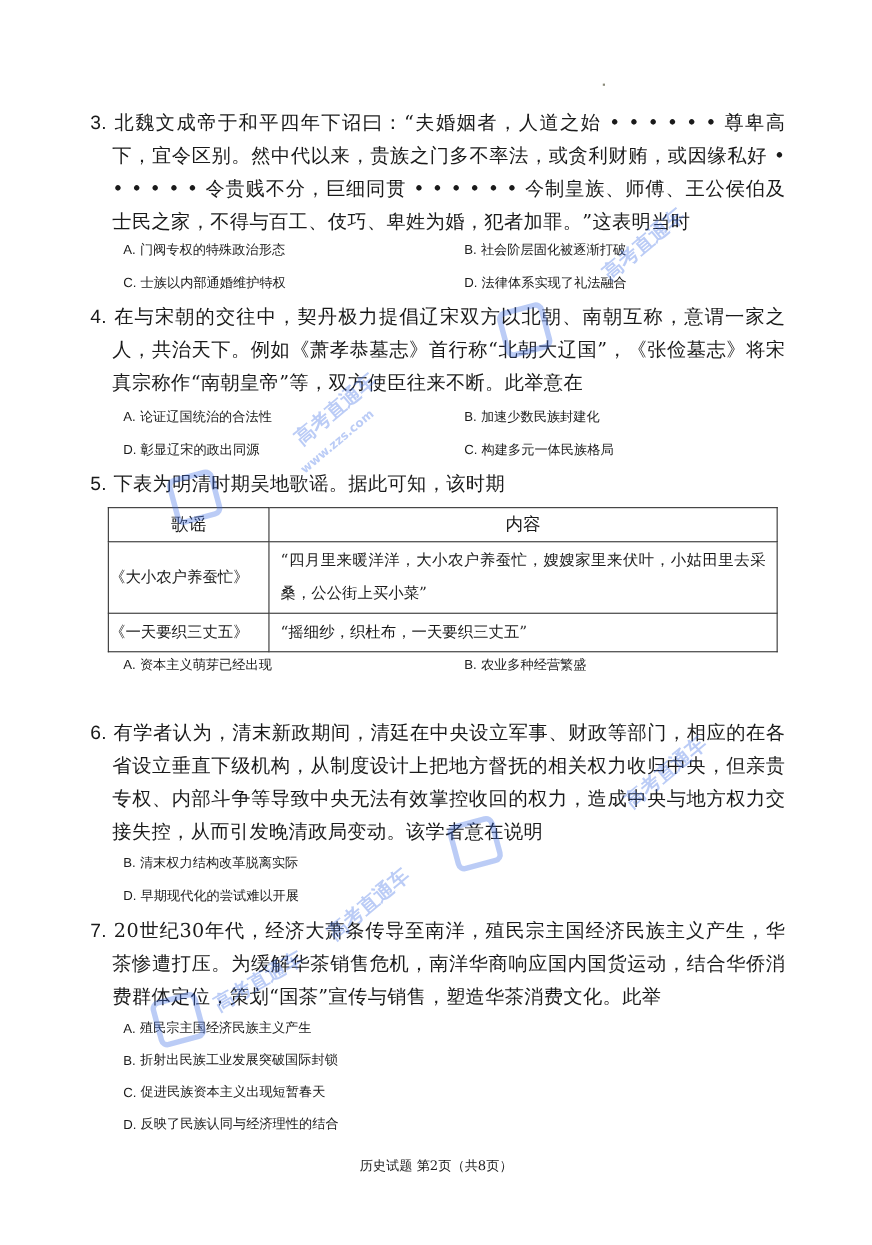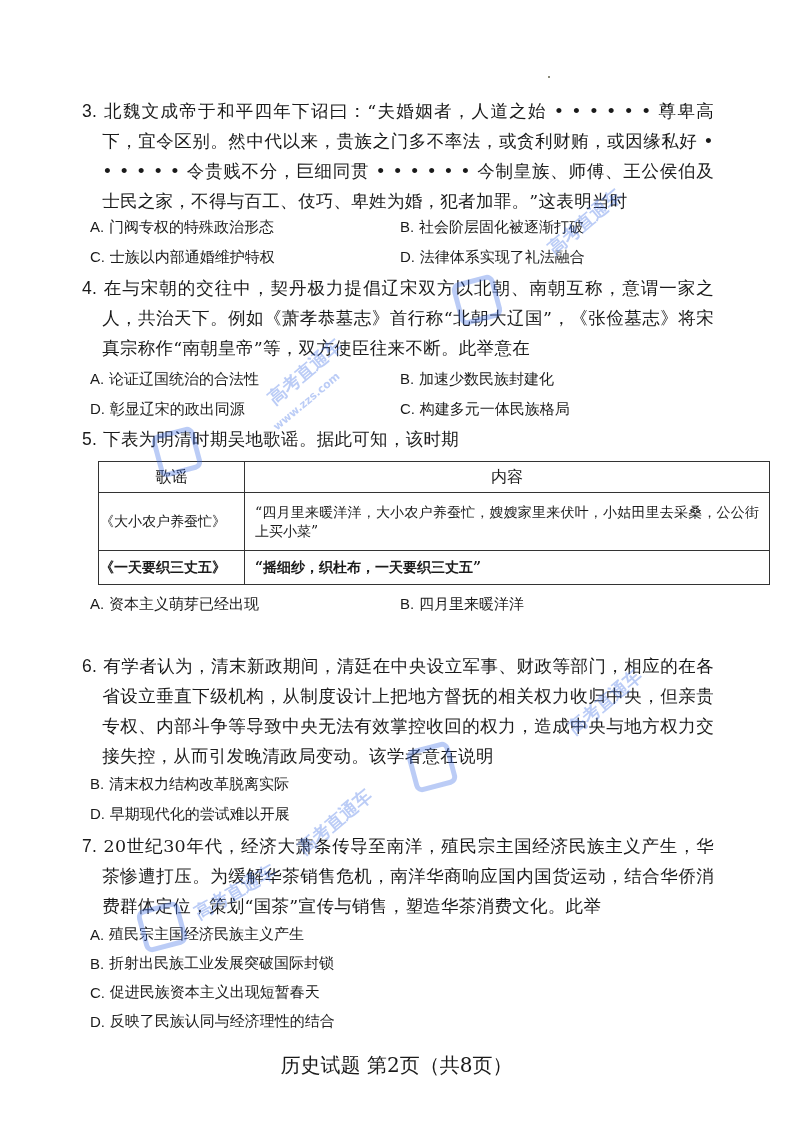--- a/index.html
+++ b/index.html
@@ -9,38 +9,38 @@
     color: #1a1a1a;
   }
   .page { position: absolute; left: 0; top: 0; width: 793px; height: 1132px; }
   .dot { position: absolute; left: 548px; top: 76px; width: 2px; height: 2px; background: #8a8a7a; }
 
   .q { position: absolute; left: 82px; width: 632px; font-size: 17.5px; line-height: 30px; }
   .q .num { font-family: "Liberation Sans", "DejaVu Sans", sans-serif; }
   .q .stem { display: inline; }
   .q .para { text-indent: -1.15em; padding-left: 1.15em; margin: 0; text-align: justify; letter-spacing: 0.3px; }
 
-  .opts { position: absolute; left: 90px; width: 620px; font-size: 15px; }
+  .opts { position: absolute; left: 112px; width: 620px; font-size: 12px; }
   .opt-row { display: flex; height: 30px; align-items: center; }
   .opt-row .opt { width: 315px; white-space: nowrap; }
   .opt .letter { font-family: "Liberation Sans", "DejaVu Sans", sans-serif; }
   .opt-col .opt { height: 29px; display: flex; align-items: center; white-space: nowrap; }
 
   table.song {
-    position: absolute; left: 98px; top: 461px; width: 672px;
+    position: absolute; left: 98px; top: 461px; width: 609px;
     border-collapse: collapse; font-size: 14px;
   }
   table.song td, table.song th { border: 1.3px solid #333; font-weight: normal; }
   table.song th { height: 28px; font-size: 16px; }
   table.song td.name { width: 143px; }
-  table.song td.content { padding: 2px 10px; line-height: 19px; text-align: justify; }
+  table.song td.content { padding: 2px 10px; line-height: 30px; text-align: justify; }
   table.song tr.r1 td { height: 53px; }
-  table.song tr.r2 td { height: 29px; font-weight: bold; }
+  table.song tr.r2 td { height: 29px; }
 
-  .footer { position: absolute; top: 1052px; left: 0; width: 793px; text-align: center; font-size: 20px; }
+  .footer { position: absolute; top: 1052px; left: 0; width: 793px; text-align: center; font-size: 12px; }
 
   .wm { position: absolute; pointer-events: none; color: rgba(60,110,230,0.35);
         font-family: "DejaVu Sans", sans-serif; font-weight: bold; }
   .wm-logo { position: absolute; pointer-events: none; width: 34px; height: 34px;
              border: 5px solid rgba(60,110,230,0.35); border-radius: 8px; }
 </style>
 </head>
 <body>
 
 <div class="page">
@@ -98,21 +98,21 @@
     </tr>
     <tr class="r2">
       <td class="name">《一天要织三丈五》</td>
       <td class="content">“摇细纱，织杜布，一天要织三丈五”</td>
     </tr>
   </tbody>
     </table>
   <div class="opts" style="top:589px;">
     <div class="opt-row">
       <div class="opt"><span class="letter">A.</span> <span>资本主义萌芽已经出现</span></div>
-      <div class="opt"><span class="letter">B.</span> <span>四月里来暖洋洋</span></div>
+      <div class="opt"><span class="letter">B.</span> <span>农业多种经营繁盛</span></div>
     </div>
   </div>
 
   <div class="q" style="top:651px;">
     <p class="para">
       <span class="num">6.</span>
       <span class="stem">有学者认为，清末新政期间，清廷在中央设立军事、财政等部门，相应的在各省设立垂直下级机构，从制度设计上把地方督抚的相关权力收归中央，但亲贵专权、内部斗争等导致中央无法有效掌控收回的权力，造成中央与地方权力交接失控，从而引发晚清政局变动。该学者意在说明</span>
     </p>
   </div>
   <div class="opts" style="top:769px;">

